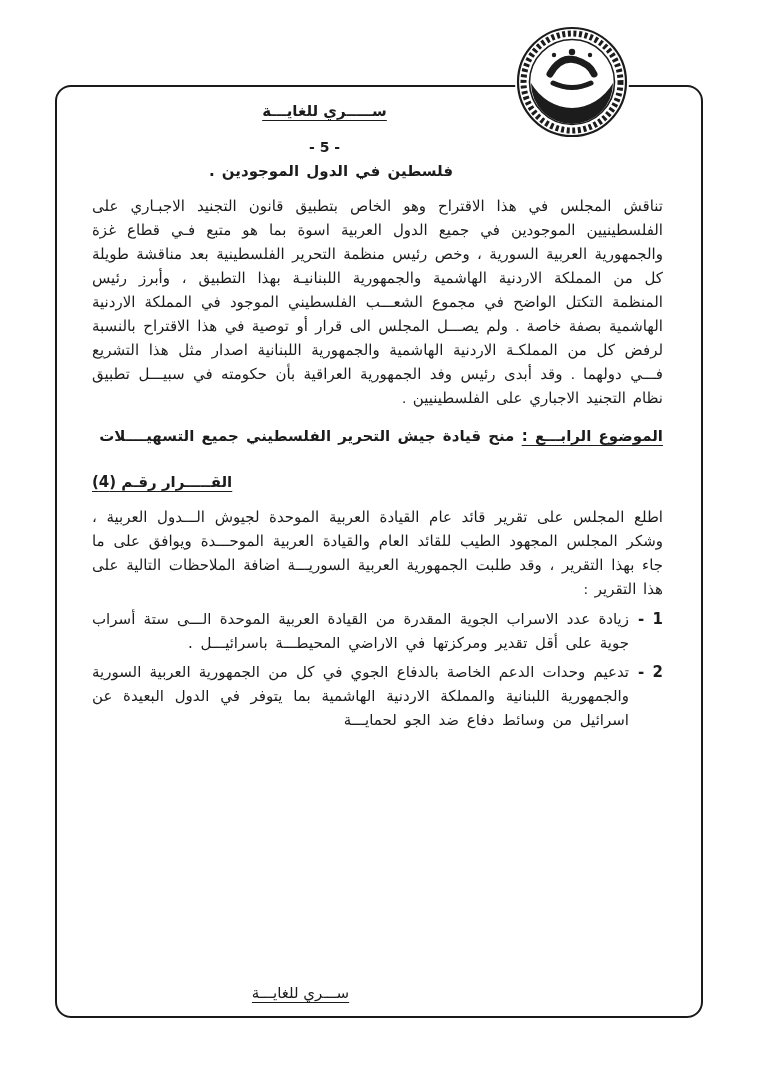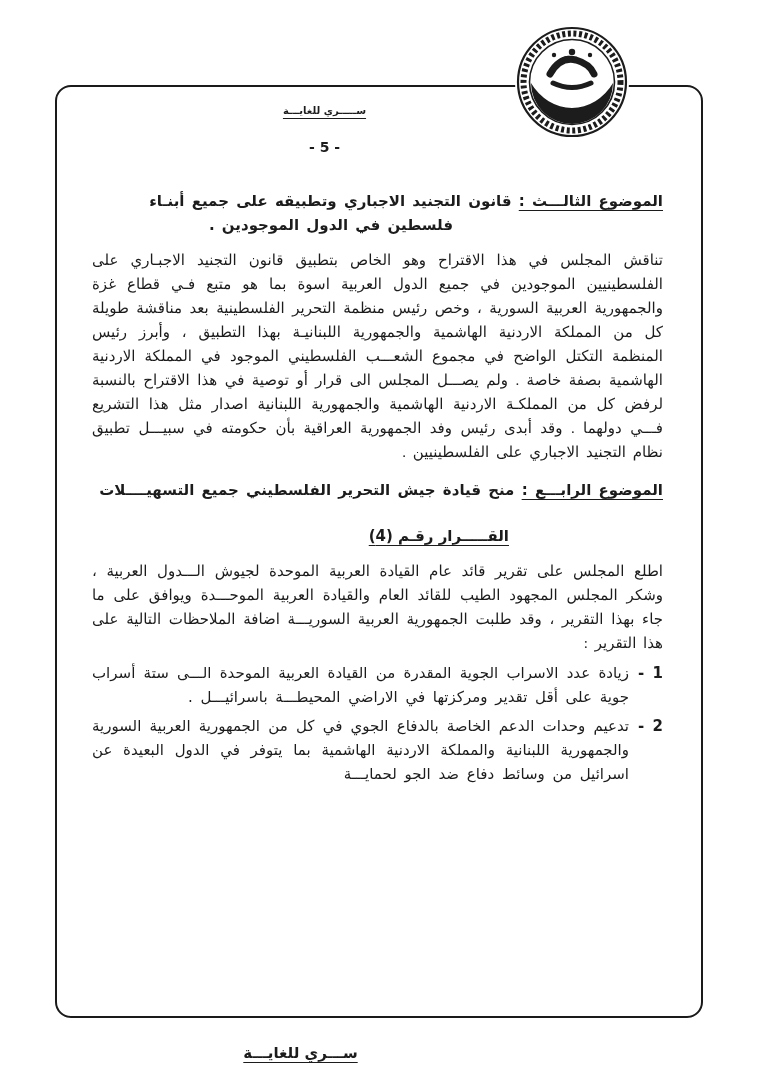--- a/index.html
+++ b/index.html
@@ -32,21 +32,21 @@
     direction:rtl;
     z-index:2;
     font-size:15px;
     line-height:24px;
   }
   .u { text-decoration:underline; text-underline-offset:4px; text-decoration-thickness:1.4px; }
   .classification {
     text-align:center;
     padding-right:106px;
     font-weight:bold;
-    font-size:10px;
+    font-size:15px;
     margin-top:4px;
     letter-spacing:0.5px;
   }
   .page-number {
     text-align:center;
     padding-right:106px;
     margin-top:12px;
     font-weight:bold;
     font-size:14px;
   }
@@ -66,21 +66,21 @@
   .body-par {
     margin-top:11px;
     text-align:justify;
     text-align-last:right;
     word-spacing:3px;
     font-family:Liberation Serif, serif;
   }
   .resolution-head {
     margin-top:22px;
     padding-right:154px;
-    text-align:right;
+    text-align:left;
     font-weight:bold;
   }
   .resolution-sub {
     margin-top:4px;
     padding-right:154px;
     text-align:center;
     font-weight:bold;
     word-spacing:2px;
   }
   .items { margin-top:6px; }
@@ -92,26 +92,26 @@
     text-align-last:right;
     word-spacing:3px;
   }
   .item-num {
     position:absolute;
     right:0; top:0;
     font-weight:bold;
   }
   .footer-classification {
     position:absolute;
-    left:92px; top:1044px;
+    left:92px; top:984px;
     width:571px;
     direction:rtl;
     text-align:center;
     padding-right:154px;
-    font-weight:bold;
+    font-weight:normal;
     font-size:15px;
     z-index:2;
   }
 </style>
 </head>
 <body>
 
 <div class="frame"></div>
 
 <div class="emblem">
@@ -129,24 +129,20 @@
     <circle cx="78" cy="33" r="2.2" fill="#1c1c1c"></circle>
   </svg>
 </div>
 
 <div class="content" lang="ar" dir="rtl">
 
   <div class="classification u">ســـــري للغايـــة</div>
 
   <div class="page-number">- 5 -</div>
 
-  <p class="topic-heading">
-    <span class="u">الموضوع الثالـــث :</span>
-    <span>قانون التجنيد الاجباري وتطبيقه على جميع أبنـاء</span>
-  </p>
   <p class="topic-cont">فلسطين في الدول الموجودين .</p>
   <p class="body-par">تناقش المجلس في هذا الاقتراح وهو الخاص بتطبيق قانون التجنيد الاجبـاري على الفلسطينيين الموجودين في جميع الدول العربية اسوة بما هو متبع فـي قطاع غزة والجمهورية العربية السورية ، وخص رئيس منظمة التحرير الفلسطينية بعد مناقشة طويلة كل من المملكة الاردنية الهاشمية والجمهورية اللبنانيـة بهذا التطبيق ، وأبرز رئيس المنظمة التكتل الواضح في مجموع الشعـــب الفلسطيني الموجود في المملكة الاردنية الهاشمية بصفة خاصة . ولم يصـــل المجلس الى قرار أو توصية في هذا الاقتراح بالنسبة لرفض كل من المملكـة الاردنية الهاشمية والجمهورية اللبنانية اصدار مثل هذا التشريع فـــي دولهما .  وقد أبدى رئيس وفد الجمهورية العراقية بأن حكومته في سبيـــل تطبيق نظام التجنيد الاجباري على الفلسطينيين .</p>
 
   <p class="topic-heading second">
     <span class="u">الموضوع الرابـــع :</span>
     <span>منح قيادة جيش التحرير الفلسطيني جميع التسهيــــلات</span>
   </p>
 
   <p class="resolution-head">
     <span class="u">القـــــرار رقـم (4)</span>

